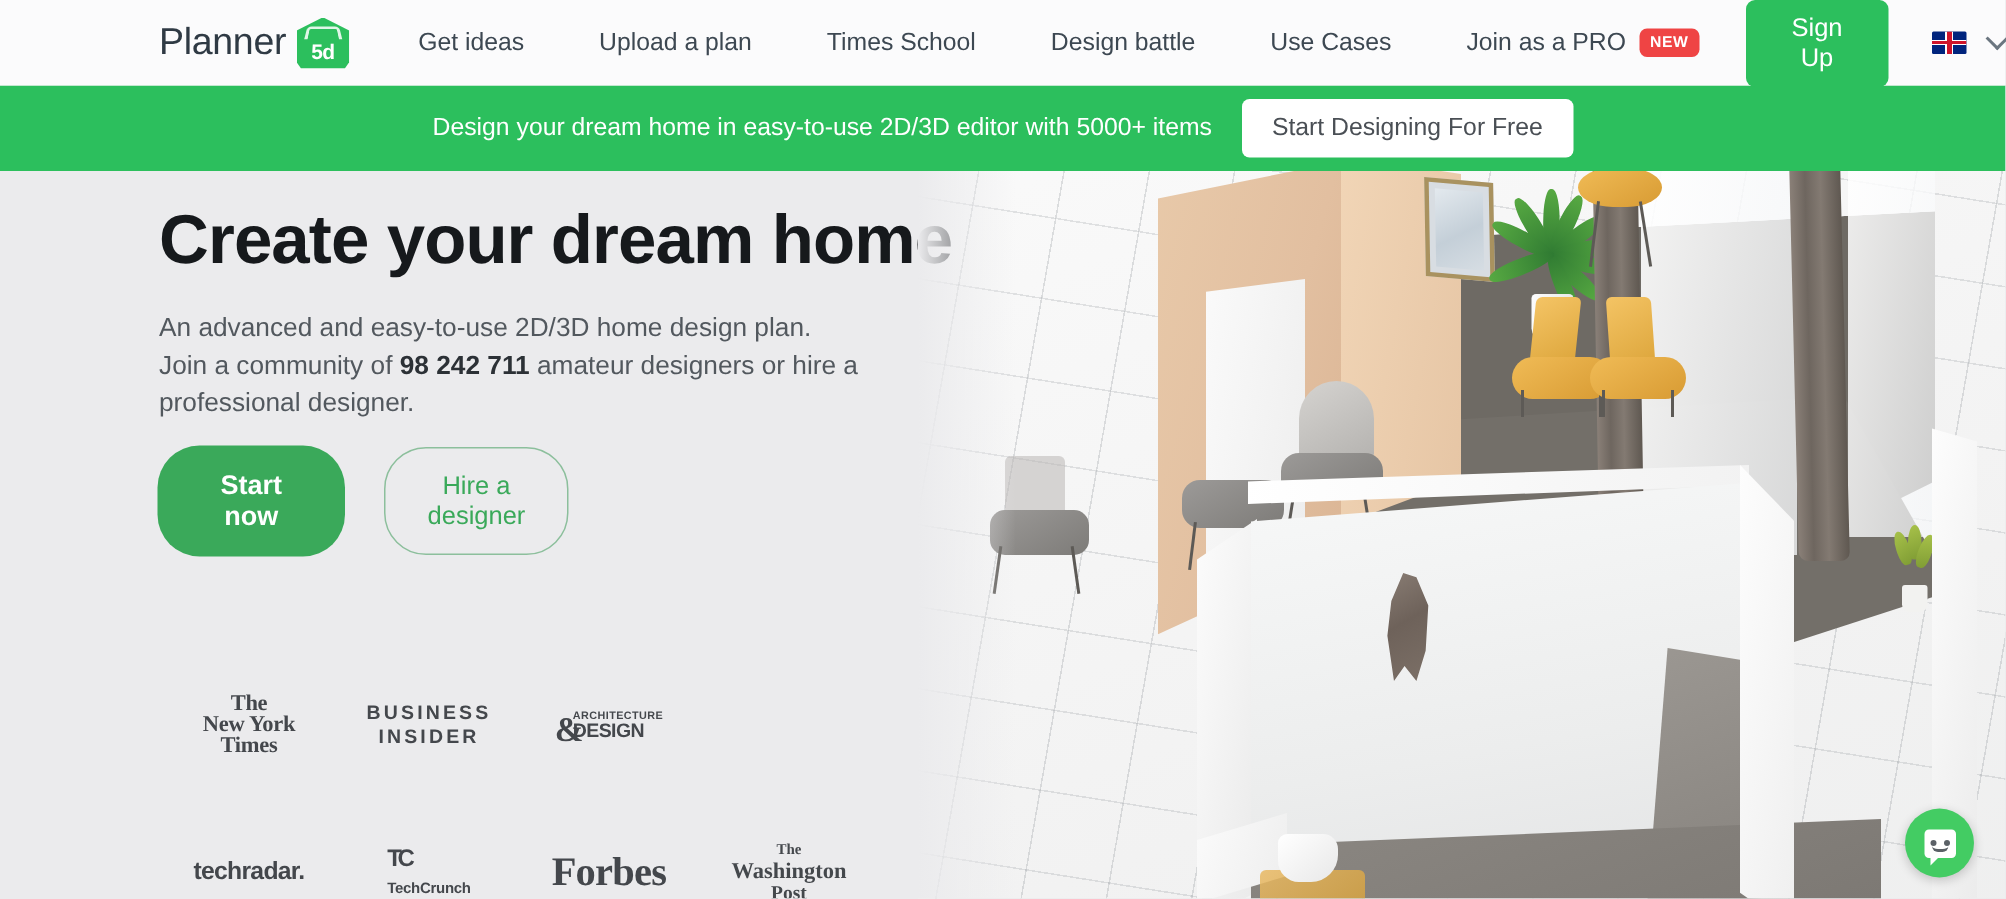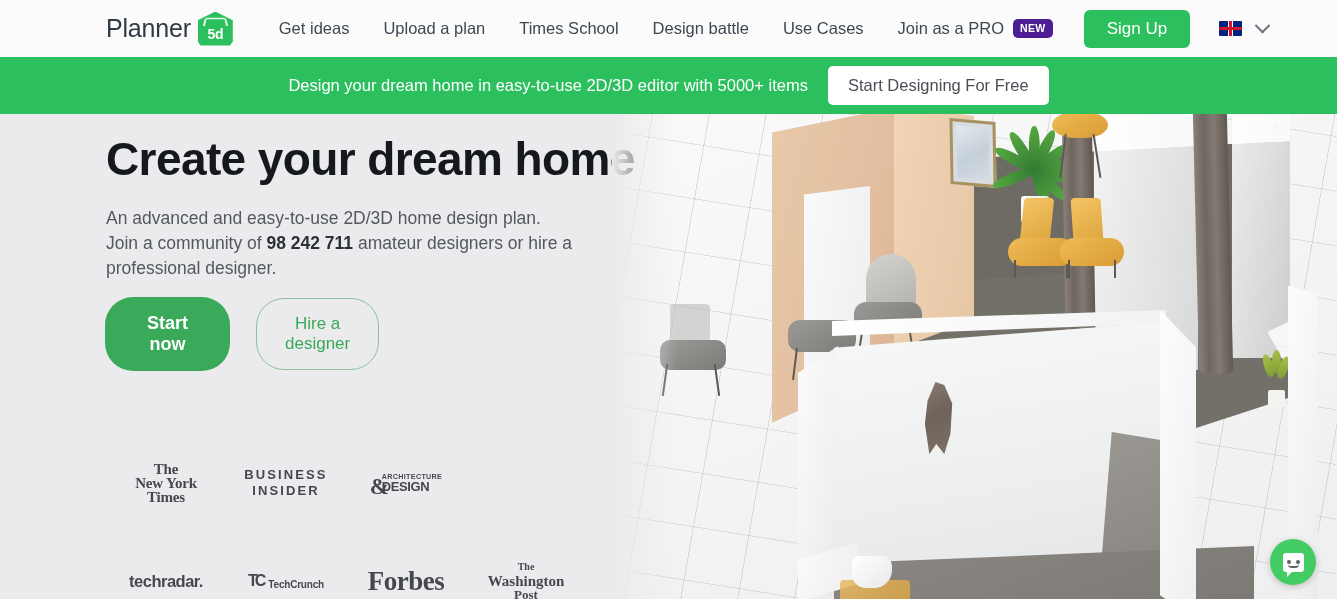--- a/index.html
+++ b/index.html
@@ -52,31 +52,31 @@
     position: absolute; left: 0; right: 0; bottom: 5px;
     text-align: center;
     font-size: 14px; font-weight: 700;
     color: #fff; letter-spacing: -0.4px;
     line-height: 1;
   }
 
   .nav {
     display: flex; align-items: flex-end;
     margin-left: 29px;
-    gap: 0px;
+    gap: 16px;
   }
   .nav-link {
     font-size: 16.5px; color: #3d4852;
     padding: 0 17px;
     white-space: nowrap;
     cursor: pointer;
   }
   .nav-link.pro { display: flex; align-items: center; gap: 9px; padding-right: 11px; }
   .badge-new {
-    background: #4c1d95; color: #fff;
+    background: #ef4444; color: #fff;
     font-size: 10.5px; font-weight: 700;
     letter-spacing: .4px;
     padding: 3px 7px 3px 7px;
     border-radius: 5px;
     line-height: 1.15;
   }
   .signup-btn {
     margin-left: 20px;
     background: #2cbf5d; color: #fff;
     font-size: 17px;
@@ -434,21 +434,21 @@
   }
   .archdes .amp {
     position: absolute; left: 0; top: 2px;
     font-family: "Liberation Serif", serif;
     font-size: 23px; font-weight: 700; line-height: 1;
   }
   .techradar {
     font-size: 16.5px; font-weight: 800; letter-spacing: -0.5px;
     font-family: "Liberation Sans", sans-serif;
   }
-  .techcrunch { display: flex; align-items: flex-end; gap: 5px; }
+  .techcrunch { display: flex; align-items: flex-start; gap: 5px; flex-direction: column; }
   .techcrunch .mark {
     font-size: 16px; font-weight: 900; letter-spacing: -3px;
     font-family: "Liberation Sans", sans-serif;
   }
   .techcrunch .word { font-size: 10px; font-weight: 800; letter-spacing: -0.2px; }
   .forbes {
     font-family: Liberation Serif, serif;
     font-size: 27px; font-weight: 700; letter-spacing: -0.5px; text-align: center;
   }
   .wapo {

